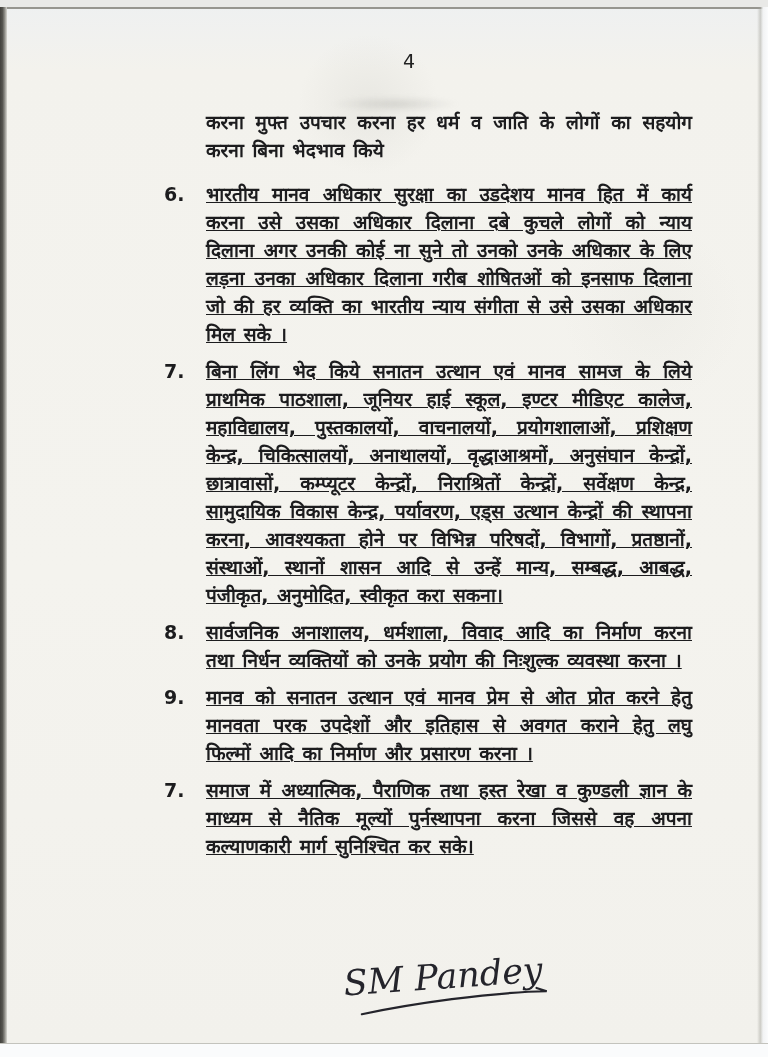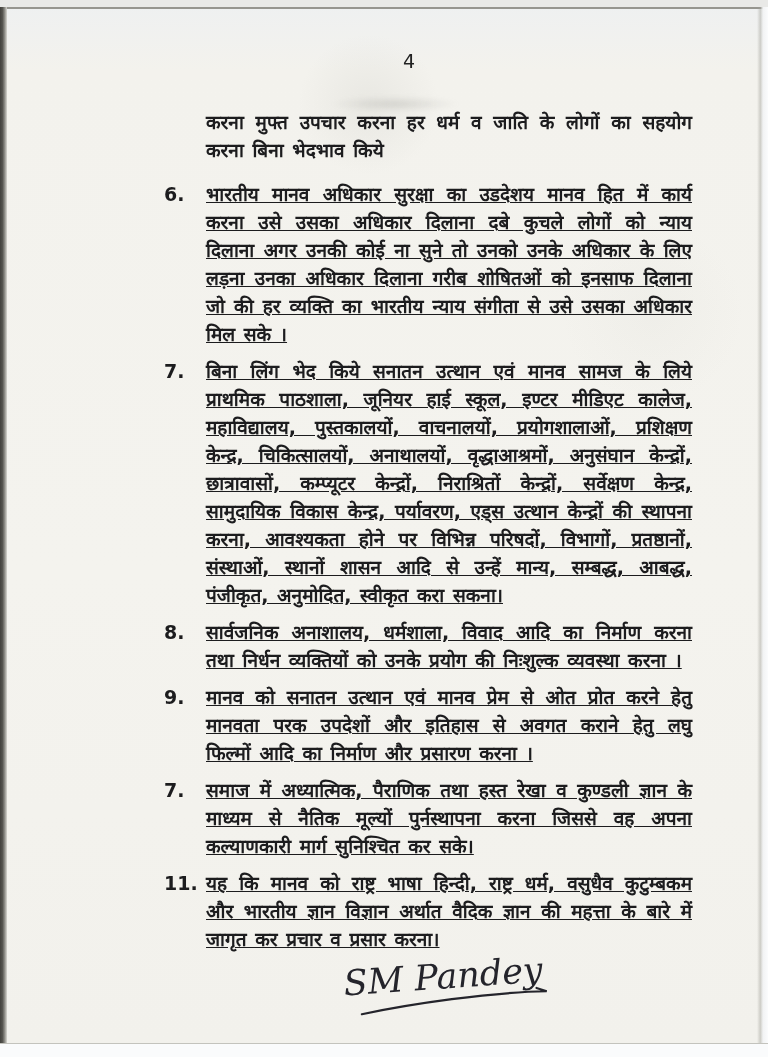--- a/index.html
+++ b/index.html
@@ -117,24 +117,20 @@
       <div class="item">
         <span class="num">9.</span>
         <span class="txt">मानव को सनातन उत्थान एवं मानव प्रेम से ओत प्रोत करने हेतु मानवता परक उपदेशों और इतिहास से अवगत कराने हेतु लघु फिल्मों आदि का निर्माण और प्रसारण करना ।</span>
       </div>
 
       <div class="item">
         <span class="num">7.</span>
         <span class="txt">समाज में अध्यात्मिक, पैराणिक तथा हस्त रेखा व कुण्डली ज्ञान के माध्यम से नैतिक मूल्यों पुर्नस्थापना करना जिससे वह अपना कल्याणकारी मार्ग सुनिश्चित कर सके।</span>
       </div>
 
-      <div class="item">
-        <span class="num">11.</span>
-        <span class="txt">यह कि मानव को राष्ट्र भाषा हिन्दी, राष्ट्र धर्म, वसुधैव कुटुम्बकम और भारतीय ज्ञान विज्ञान अर्थात वैदिक ज्ञान की महत्ता के बारे में जागृत कर प्रचार व प्रसार करना।</span>
-      </div>
 
     </div>
 
     <div class="signature">
       <svg viewBox="0 0 240 84" xmlns="http://www.w3.org/2000/svg">
         <g transform="rotate(-4 120 42)">
           <text x="14" y="46">SM Pandey</text>
           <path d="M30 66 C 80 59, 160 53, 216 56 l -10 -4" fill="none" stroke="#24242b" stroke-width="2.2" stroke-linecap="round"></path>
         </g>
       </svg>

